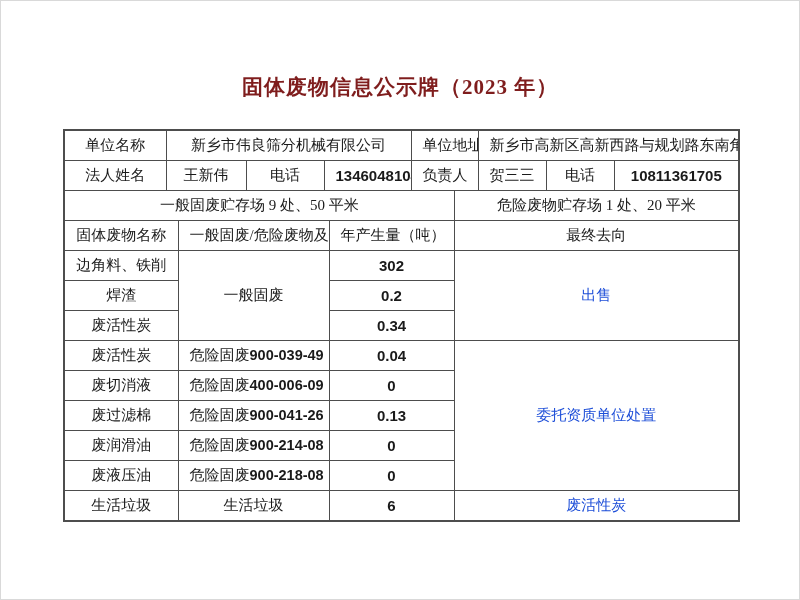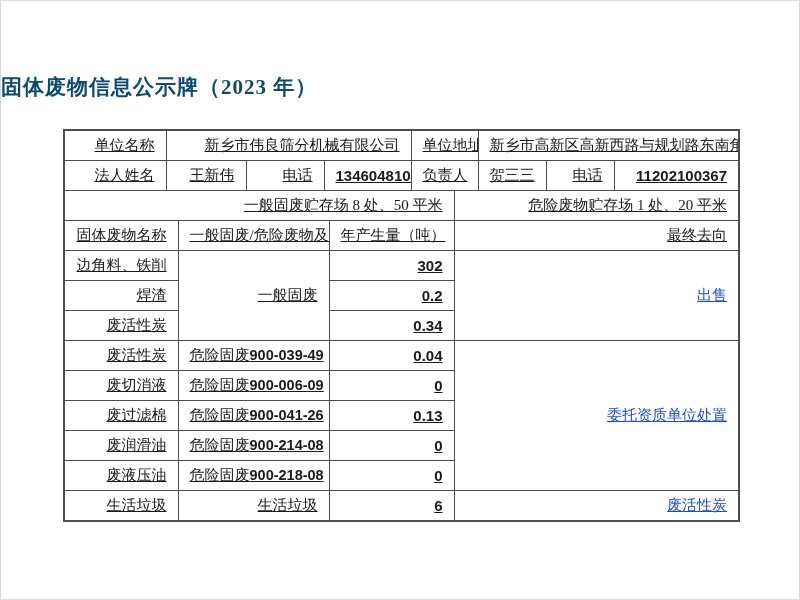--- a/index.html
+++ b/index.html
@@ -9,44 +9,43 @@
     box-sizing:border-box;
     background:#ffffff;
     border:1px solid #d9d9d9;
     font-family:"Liberation Serif","DejaVu Serif",serif;
     color:#1a1a1a;
     overflow:hidden;
   }
   .title{
     position:absolute;
     top:72px;left:0;right:0;
-    text-align:left;
+    text-align:center;
     font-size:21px;
     font-weight:bold;
     letter-spacing:1px;
-    color:#0c4a6e;
+    color:#7f1d1d;
   }
   table.notice{
     position:absolute;
     left:62px;top:128px;
     width:677px;
     border-collapse:collapse;
     table-layout:fixed;
     border:2px solid #4d4d4d;
   }
   table.notice td{
     border:1px solid #4d4d4d;
     height:29px;
-    text-align:right;
+    text-align:center;
     vertical-align:middle;
     font-size:15px;
     white-space:nowrap;
     overflow:hidden;
     padding:0 11px;
-    text-decoration:underline;
   }
   td.hdr-code{font-size:14px;}
   .num{
     font-family:"Liberation Sans","DejaVu Sans",sans-serif;
     font-weight:600;
     font-size:14.5px;
   }
   .codecell .num{margin-left:0;}
   .blue{color:#1d4ed8;}
 </style>
@@ -81,25 +80,25 @@
     </tr>
 
     <tr>
       <td>法人姓名</td>
       <td colspan="2">王新伟</td>
       <td>电话</td>
       <td colspan="2" class="num">13460481045</td>
       <td colspan="2">负责人</td>
       <td>贺三三</td>
       <td>电话</td>
-      <td class="num">11202100367</td>
+      <td class="num">10811361705</td>
     </tr>
 
     <tr>
-      <td colspan="7">一般固废贮存场 8 处、50 平米</td>
+      <td colspan="7">一般固废贮存场 9 处、50 平米</td>
       <td colspan="4">危险废物贮存场 1 处、20 平米</td>
     </tr>
 
     <tr>
       <td colspan="2">固体废物名称</td>
       <td colspan="3" class="hdr-code">一般固废/危险废物及代码</td>
       <td colspan="2">年产生量（吨）</td>
       <td colspan="4">最终去向</td>
     </tr>
 
@@ -119,21 +118,21 @@
     </tr>
 
     <tr>
       <td colspan="2">废活性炭</td>
       <td colspan="3" class="codecell"><span>危险固废</span><span class="num">900-039-49</span></td>
       <td colspan="2" class="num">0.04</td>
       <td colspan="4" rowspan="5" class="blue">委托资质单位处置</td>
     </tr>
     <tr>
       <td colspan="2">废切消液</td>
-      <td colspan="3" class="codecell"><span>危险固废</span><span class="num">900-006-09</span></td>
+      <td colspan="3" class="codecell"><span>危险固废</span><span class="num">400-006-09</span></td>
       <td colspan="2" class="num">0</td>
     </tr>
     <tr>
       <td colspan="2">废过滤棉</td>
       <td colspan="3" class="codecell"><span>危险固废</span><span class="num">900-041-26</span></td>
       <td colspan="2" class="num">0.13</td>
     </tr>
     <tr>
       <td colspan="2">废润滑油</td>
       <td colspan="3" class="codecell"><span>危险固废</span><span class="num">900-214-08</span></td>

